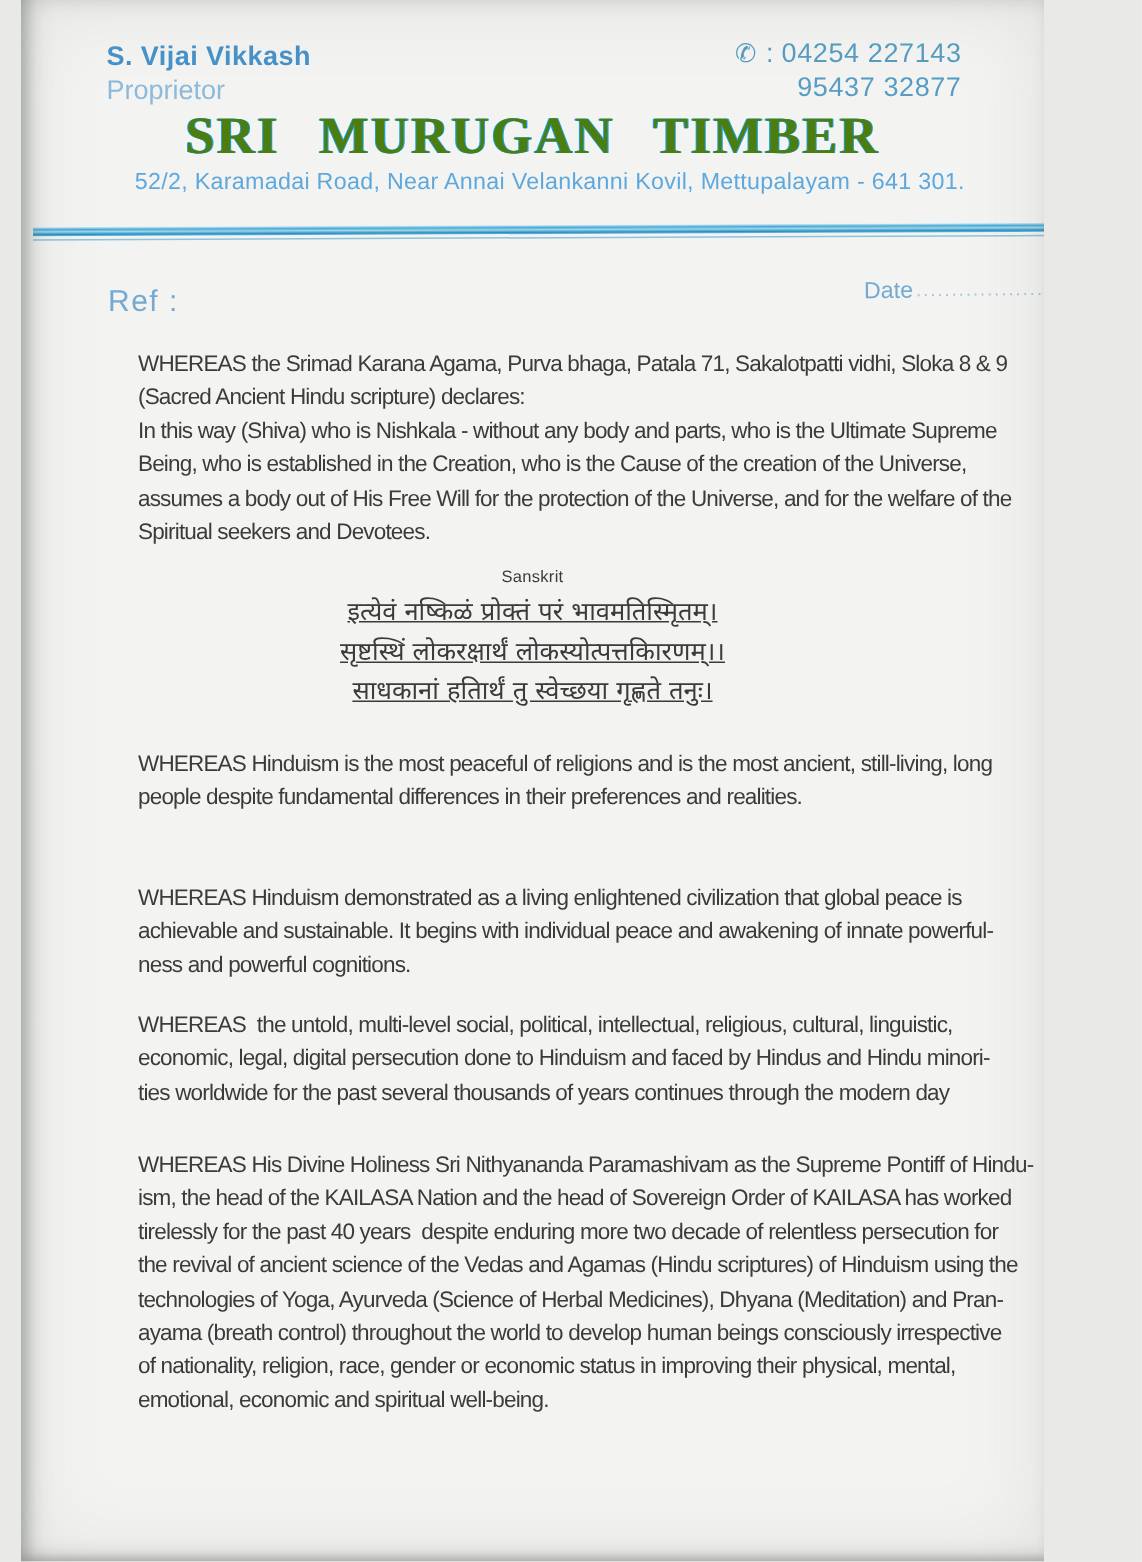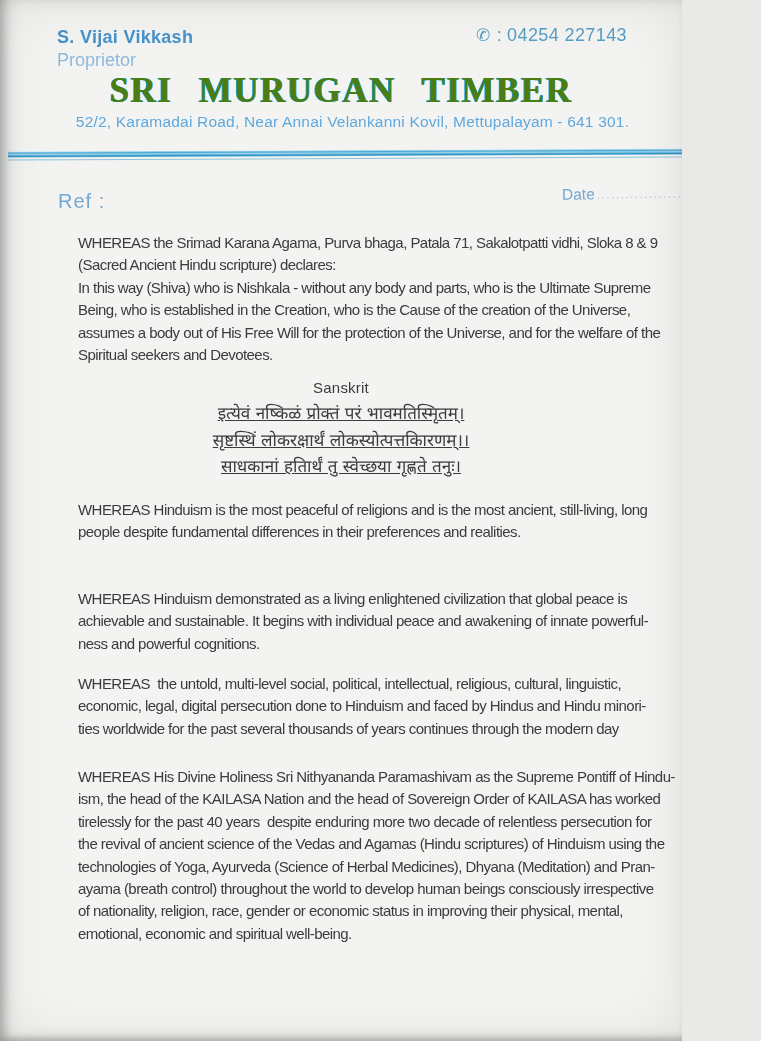--- a/index.html
+++ b/index.html
@@ -1,19 +1,20 @@
 <!DOCTYPE html>
 <html><head>
 <meta charset="utf-8">
 <style>
   html,body{margin:0;padding:0;background:#e9eae7;}
   .page{
     position:relative;width:682px;height:1041px;overflow:hidden;
     background:#f3f4f1;
     font-family:"Liberation Sans","DejaVu Sans",sans-serif;
+    margin-left:14px;
   }
   
   .page::after{
     content:"";position:absolute;inset:0;pointer-events:none;
     box-shadow:
       inset 0 0 55px rgba(112,116,112,.14),
       inset 14px 0 16px -10px rgba(95,100,96,.38),
       inset 0 -9px 12px -6px rgba(95,100,96,.32),
       inset 0 10px 16px -12px rgba(110,112,110,.22);
   }
@@ -47,36 +48,37 @@
 
   
   .para{position:absolute;left:78px;color:#3b3b3b;font-size:15px;
     letter-spacing:-.55px;line-height:22.4px;white-space:pre;}
   #para-0{top:232px;}
   #para-1{top:499px;}
   #para-2{top:588px;}
   #para-3{top:673px;}
   #para-4{top:766px;}
   .sanskrit-block{position:absolute;left:0;right:0;top:379px;text-align:center;color:#3b3b3b;}
-  .sanskrit-heading{font-size:15px;letter-spacing:.2px;}
+  .sanskrit-heading{font-size:11px;letter-spacing:.2px;}
   #sanskrit-lines{margin-top:4px;}
   .sanskrit-line{font-family:"DejaVu Sans",sans-serif;font-size:17px;line-height:26.5px;text-decoration:underline;}
 </style>
 </head>
 <body>
 
 <div class="page">
   <div class="edge-left"></div>
   <div class="edge-bottom"></div>
 
   <div class="prop-name">S. Vijai Vikkash</div>
   <div class="prop-role">Proprietor</div>
 
   <div class="phones">
     <div><span class="phone-icon">✆</span><span class="phone-colon">:</span><span>04254 227143</span></div>
+    <div>95437 32877</div>
   </div>
 
   <div class="company">SRI MURUGAN TIMBER</div>
   <div class="address">52/2, Karamadai Road, Near Annai Velankanni Kovil, Mettupalayam  - 641 301.</div>
 
   <div class="rule">
     <div class="rule-band"></div>
     <div class="rule-thin"></div>
   </div>
 

